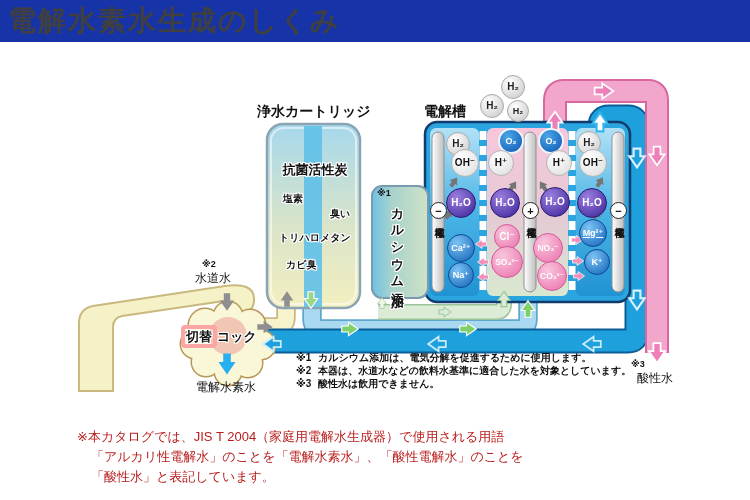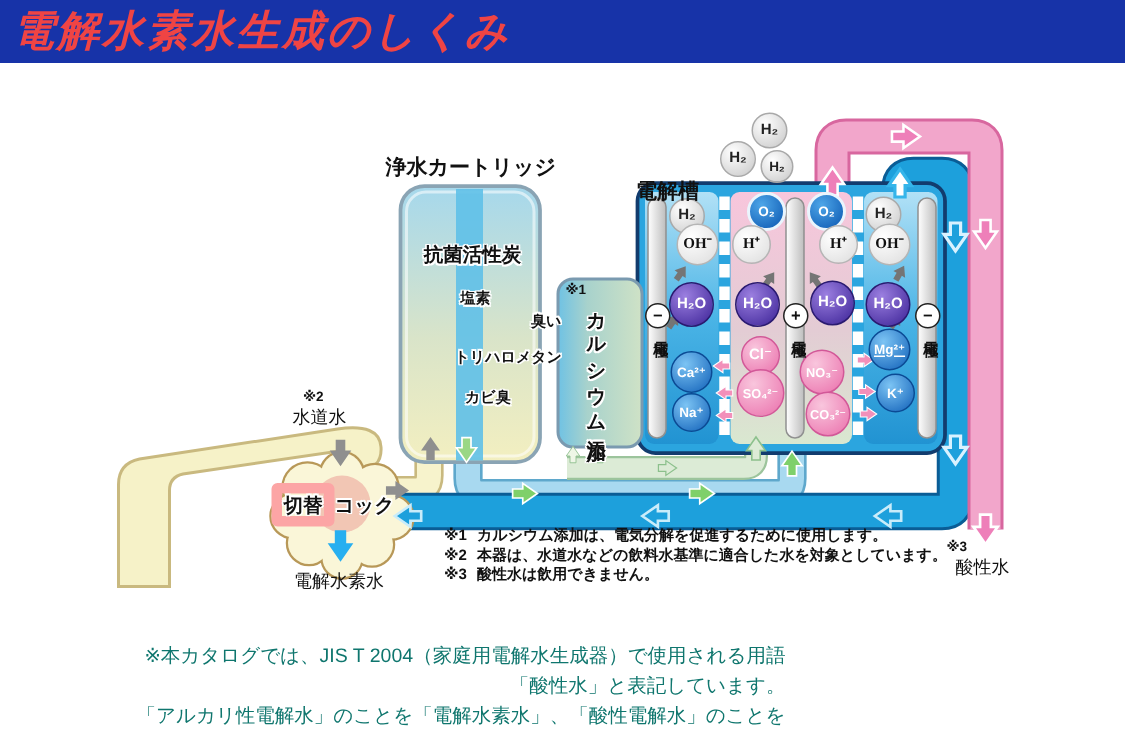--- a/index.html
+++ b/index.html
@@ -1,48 +1,48 @@
 <!DOCTYPE html>
 <html><head>
 <meta charset="utf-8">
 <style>
   html,body{margin:0;padding:0;background:#fff;}
   #stage{position:relative;width:750px;height:500px;background:#fff;overflow:hidden;
          font-family:"Liberation Sans","DejaVu Sans",sans-serif;}
   #titlebar{position:absolute;left:0;top:0;width:750px;height:42px;background:#1733a8;}
-  #titletext{position:absolute;left:8px;top:2px;color:#ef4444;font-family:"Liberation Serif","DejaVu Serif",serif;
-             font-weight:bold;font-size:28px;letter-spacing:2px;font-style:italic;}
+  #titletext{position:absolute;left:8px;top:2px;color:#404040;font-family:"Liberation Serif","DejaVu Serif",serif;
+             font-weight:bold;font-size:28px;letter-spacing:2px;}
   svg{position:absolute;left:0;top:0;}
   .lbl{position:absolute;color:#111;white-space:nowrap;}
   .b13{font-size:13px;font-weight:bold;}
   .b14{font-size:14px;font-weight:bold;}
   .b12{font-size:12px;font-weight:normal;}
-  .s10{font-size:10px;font-weight:bold;margin-left:24px;}
+  .s10{font-size:10px;font-weight:bold;}
   .s9{font-size:9px;font-weight:bold;}
   .halo{text-shadow:1px 0 0 #fff,-1px 0 0 #fff,0 1px 0 #fff,0 -1px 0 #fff,
         1px 1px 0 #fff,-1px -1px 0 #fff,1px -1px 0 #fff,-1px 1px 0 #fff;}
   .vert{writing-mode:vertical-rl;text-orientation:upright;letter-spacing:2px;}
   .bub{position:absolute;border-radius:50%;display:flex;align-items:center;justify-content:center;
        font-weight:bold;font-size:10px;line-height:1;z-index:6;}
   .b-gray{background:radial-gradient(circle at 35% 30%,#ffffff,#c7c7c7);color:#222;border:1px solid #a9a9a9;}
-  .b-white{background:radial-gradient(circle at 35% 30%,#ffffff,#dcdcdc);color:#111;border:1px solid #b5b5b5;font-family:Liberation Serif, serif;}
+  .b-white{background:radial-gradient(circle at 35% 30%,#ffffff,#dcdcdc);color:#111;border:1px solid #b5b5b5;}
   .b-blue{background:radial-gradient(circle at 35% 30%,#7cc4f4,#1060b8);color:#fff;border:1px solid #0b4a94;}
   .b-o2{background:radial-gradient(circle at 35% 30%,#4da6e8,#0b56b0);color:#fff;border:2px solid #eaf5fd;}
   .b-purple{background:radial-gradient(circle at 35% 30%,#9b7fe0,#3a2195);color:#fff;border:1px solid #2a1a70;}
   .b-pink{background:radial-gradient(circle at 35% 30%,#f9c6dd,#ea6fab);color:#fff;border:1px solid #d2589а;}
   .b-pink{border:1px solid #d25898;}
   .term{position:absolute;width:15px;height:15px;border:1.5px solid #222;border-radius:50%;background:#fff;
         display:flex;align-items:center;justify-content:center;font-size:11px;font-weight:bold;color:#111;z-index:7;}
   .elec{position:absolute;writing-mode:vertical-rl;text-orientation:upright;font-size:10px;font-weight:bold;color:#111;z-index:7;letter-spacing:1px;}
   #notes{position:absolute;left:296px;top:351px;font-size:10px;font-weight:bold;color:#111;line-height:13px;z-index:8;}
   .noterow{display:flex;}
   .noteref{width:22px;}
-  #footer{position:absolute;left:77px;top:427px;font-size:13px;color:#0f766e;line-height:20px;z-index:8;text-align:right;}
+  #footer{position:absolute;left:77px;top:427px;font-size:13px;color:#b91c1c;line-height:20px;z-index:8;}
   .indent{padding-left:14px;}
-  .boxed{border:7px solid #fca5a5;border-radius:4px;padding:0 1px;}
+  .boxed{border:4px solid #fca5a5;border-radius:4px;padding:0 1px;}
 </style>
 </head>
 <body>
 
 <div id="stage">
 
   <div id="titlebar"></div>
   <div id="titletext" class="lbl">電解水素水生成のしくみ</div>
 
   <svg width="750" height="500" viewBox="0 0 750 500">
@@ -206,21 +206,21 @@
   <div class="lbl b14" style="left:257px;top:103px;z-index:8;">浄水カートリッジ</div>
   <div class="lbl halo" style="left:269px;top:161px;width:92px;text-align:center;font-size:13px;font-weight:bold;z-index:8;">抗菌活性炭</div>
   <div class="lbl s10 halo" style="left:283px;top:192px;z-index:8;">塩素</div>
   <div class="lbl s10 halo" style="left:330px;top:207px;z-index:8;">臭い</div>
   <div class="lbl s10 halo" style="left:279px;top:231px;z-index:8;">トリハロメタン</div>
   <div class="lbl s10 halo" style="left:286px;top:258px;z-index:8;">カビ臭</div>
 
   <div class="lbl s9" style="left:377px;top:188px;z-index:8;">※1</div>
   <div class="lbl vert halo" style="left:388px;top:199px;font-size:13px;font-weight:bold;z-index:8;">カルシウム添加</div>
 
-  <div class="lbl b14" style="left:424px;top:119px;z-index:8;">電解槽</div>
+  <div class="lbl b14" style="left:424px;top:103px;z-index:8;">電解槽</div>
 
   <div class="term" style="left:430px;top:202px;">−</div>
   <div class="term" style="left:522px;top:202px;">+</div>
   <div class="term" style="left:610px;top:202px;">−</div>
   <div class="elec" style="left:432px;top:219px;">電極</div>
   <div class="elec" style="left:524px;top:219px;">電極</div>
   <div class="elec" style="left:612px;top:219px;">電極</div>
 
   <div class="lbl s9" style="left:202px;top:259px;z-index:8;">※2</div>
   <div class="lbl b12" style="left:195px;top:270px;z-index:8;">水道水</div>
@@ -269,17 +269,17 @@
         <span>本器は、水道水などの飲料水基準に適合した水を対象としています。</span>
       </div>
     <div class="noterow">
         <span class="noteref">※3</span>
         <span>酸性水は飲用できません。</span>
       </div>
   </div>
 
   <div id="footer">
     <div>※本カタログでは、JIS T 2004（家庭用電解水生成器）で使用される用語</div>
+    <div class="indent">「アルカリ性電解水」のことを「電解水素水」、「酸性電解水」のことを</div>
     <div class="indent">「酸性水」と表記しています。</div>
-    <div class="indent">「アルカリ性電解水」のことを「電解水素水」、「酸性電解水」のことを</div>
   </div>
 
 </div>
 
 </body></html>

